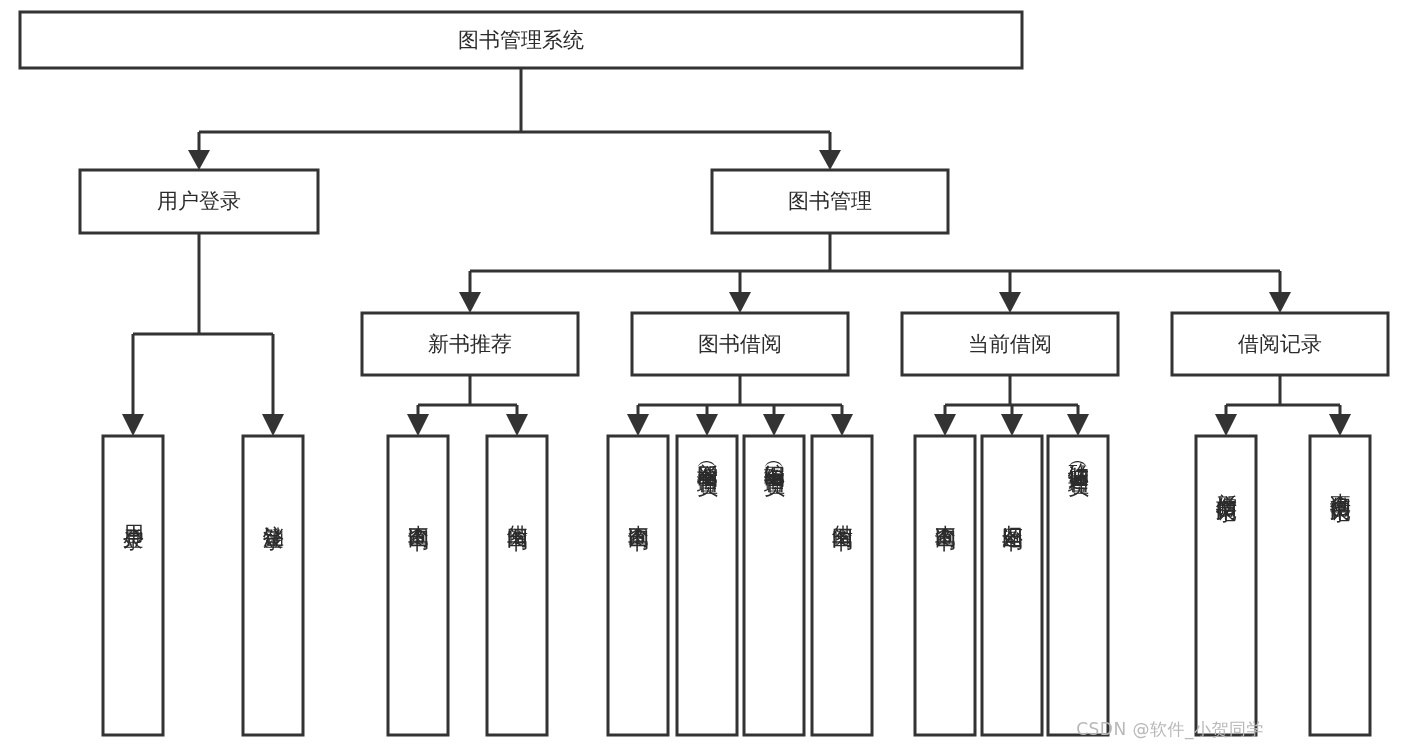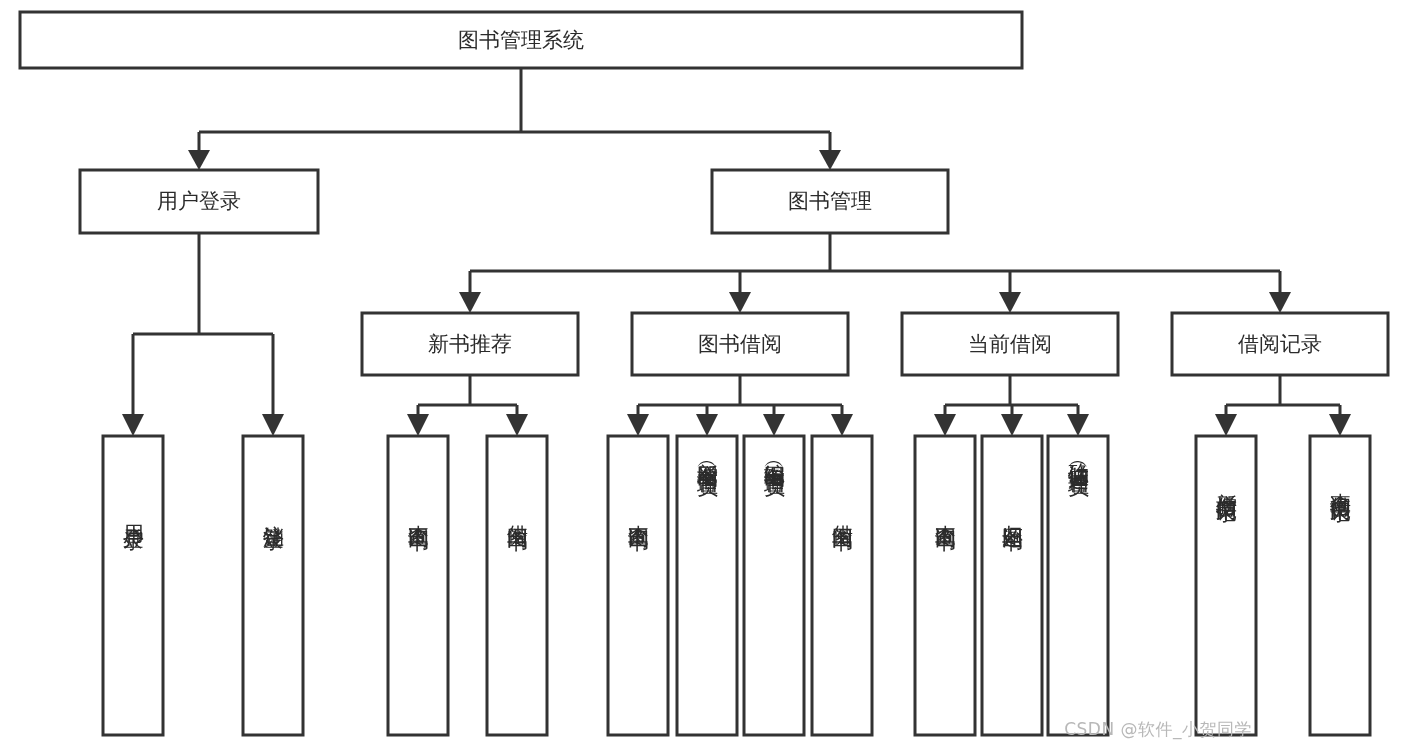--- a/index.html
+++ b/index.html
@@ -61,21 +61,21 @@
     text-orientation: upright;
     font-family: "DejaVu Sans", "Liberation Sans", sans-serif;
     font-size: 21px;
     line-height: 1;
     letter-spacing: 2px;
     color: #2b2b2b;
     white-space: nowrap;
   }
   .watermark {
     position: absolute;
-    right: 28px;
+    right: 16px;
     bottom: 6px;
     font-family: "DejaVu Sans", "Liberation Sans", sans-serif;
     font-size: 17px;
     color: #b8b8b8;
     letter-spacing: 0.5px;
     white-space: nowrap;
   }
 </style>
 </head>
 <body>

